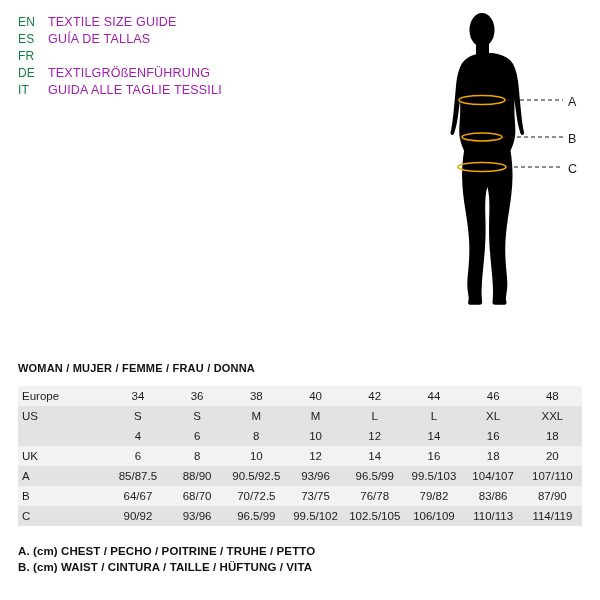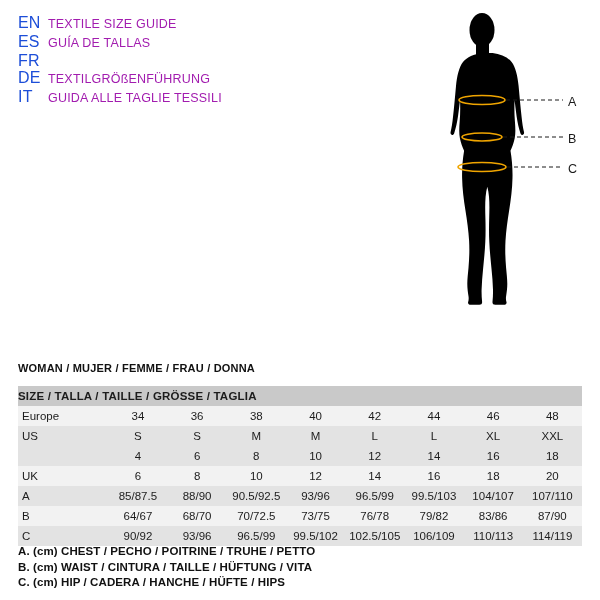--- a/index.html
+++ b/index.html
@@ -31,22 +31,22 @@
   .lang-row {
     display: flex;
     align-items: baseline;
     line-height: 17px;
     font-size: 12.5px;
     letter-spacing: 0.2px;
   }
   .lang-code {
     width: 30px;
     flex: 0 0 30px;
-    color: #1d4ed8;
-    font-size: 16px;
+    color: #15803d;
+    font-size: 12px;
   }
   .lang-text {
     color: #a21caf;
     font-size: 12.5px;
   }
 
   
   .figure-wrap {
     position: absolute;
     left: 420px;
@@ -238,23 +238,20 @@
     <span class="marker marker-a">A</span>
     <span class="marker marker-b">B</span>
     <span class="marker marker-c">C</span>
   </div>
 
   <div class="woman-heading">WOMAN / MUJER / FEMME / FRAU / DONNA</div>
 
   <div class="table-wrap">
     <table class="size-table">
       <tbody>
-        <tr class="row-head">
-          <td colspan="9">SIZE / TALLA / TAILLE / GRÖSSE / TAGLIA</td>
-        </tr>
 
         <tr class="row-plain">
           <td class="col-label">Europe</td>
           <td class="cell">34</td>
           <td class="cell">36</td>
           <td class="cell">38</td>
           <td class="cell">40</td>
           <td class="cell">42</td>
           <td class="cell">44</td>
           <td class="cell">46</td>
@@ -332,16 +329,15 @@
           <td class="cell">110/113</td>
           <td class="cell">114/119</td>
         </tr>
       </tbody>
     </table>
   </div>
 
   <div class="legend">
     <div class="legend-line">A. (cm) CHEST / PECHO / POITRINE / TRUHE / PETTO</div>
     <div class="legend-line">B. (cm) WAIST / CINTURA / TAILLE / HÜFTUNG / VITA</div>
-    <div class="legend-line">C. (cm) HIP / CADERA / HANCHE / HÜFTE / HIPS</div>
   </div>
 
 </div>
 
 </body></html>

